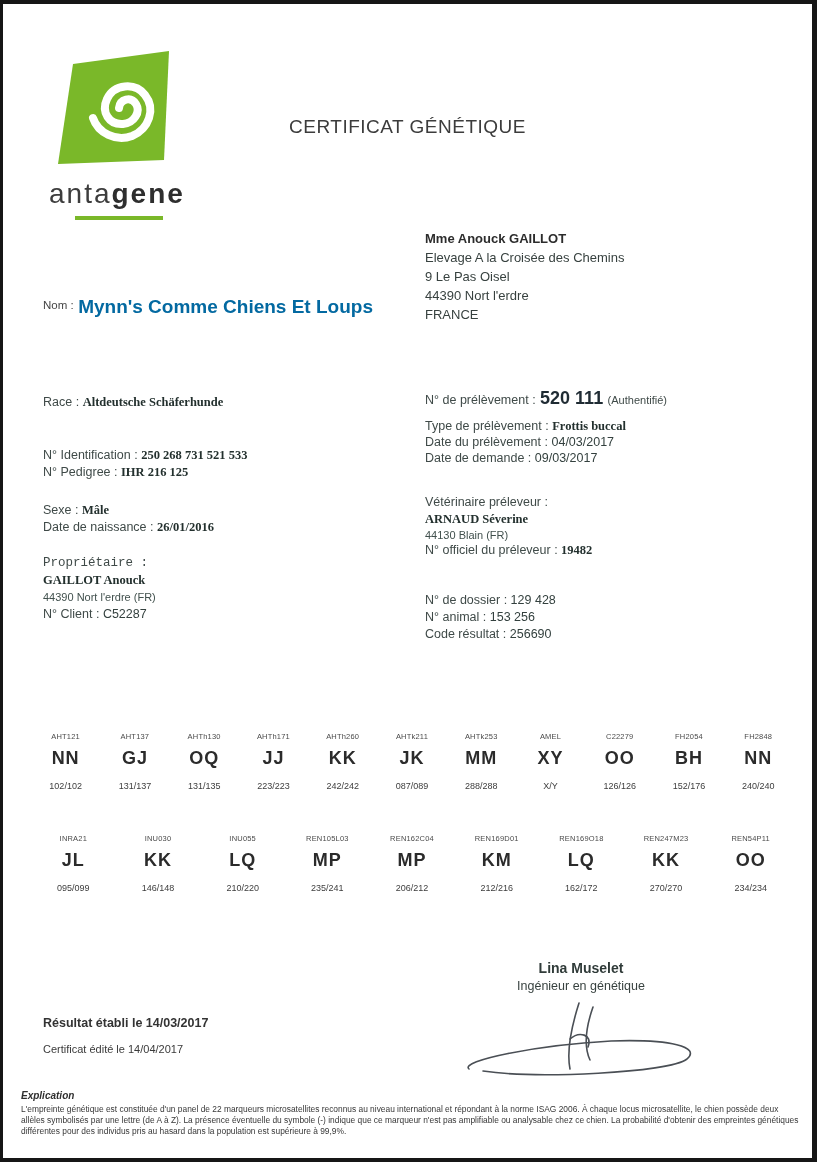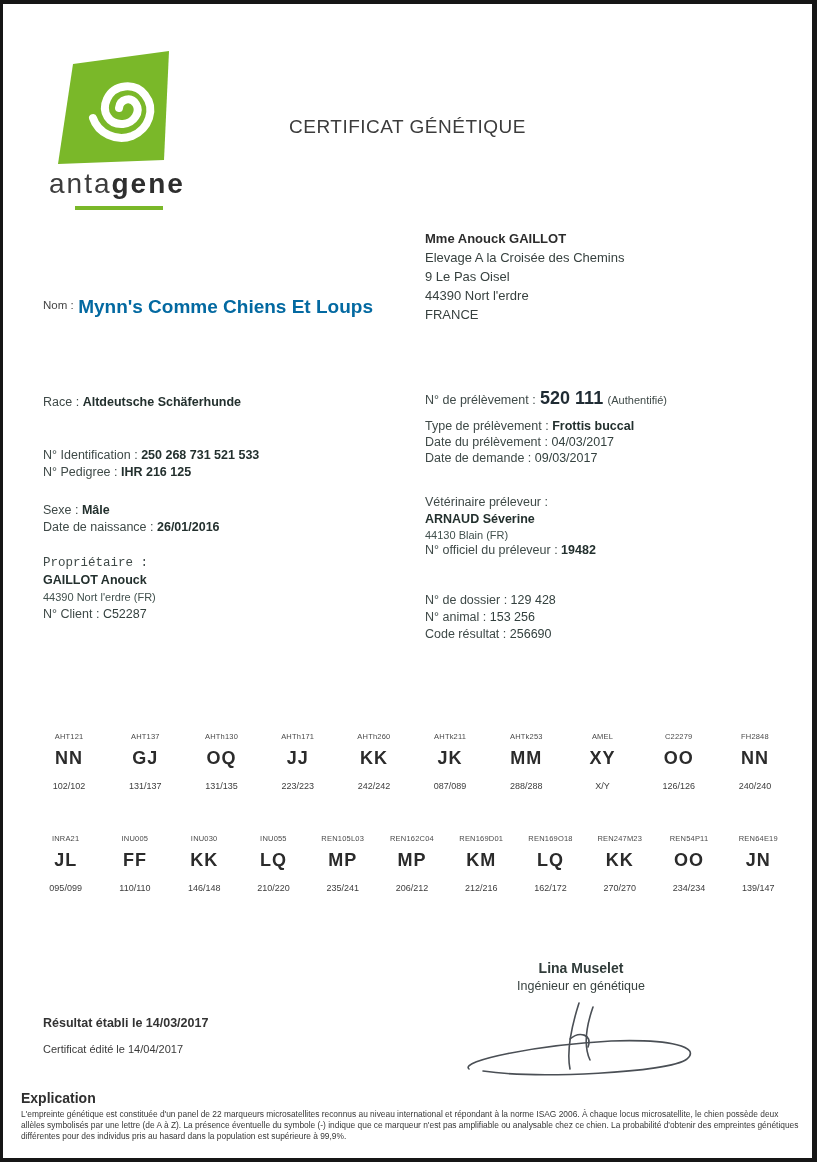--- a/index.html
+++ b/index.html
@@ -12,33 +12,33 @@
     box-sizing:border-box;
     border:4px solid #161616;
     border-left-width:3px;
     border-right-width:5px;
     overflow:hidden;
   }
   .abs{position:absolute;}
   
   .logo{left:42px;top:44px;width:170px;}
   .logo svg{display:block;}
-  .brand{font-size:28px;letter-spacing:2px;color:#3d3d3d;margin-top:0;margin-left:4px;}
+  .brand{font-size:28px;letter-spacing:2px;color:#3d3d3d;margin-top:10px;margin-left:4px;}
   .brand .bold{font-weight:bold;color:#2e2e2e;}
   .brand-underline{height:4px;width:88px;margin:6px 0 0 30px;background:#7ab829;}
   
   .doc-title{left:0;top:112px;width:100%;text-align:center;font-size:19px;
     color:#3c3c3c;letter-spacing:0.5px;}
   
   .recipient{left:422px;top:225px;font-size:13px;line-height:19px;color:#37413f;}
   .recipient .r-name{font-weight:bold;color:#2c2c2c;}
   
   .line{font-size:12.5px;line-height:17px;color:#3a3a3a;white-space:nowrap;}
   .line .lbl{color:#3f4a48;}
-  .line .val{font-weight:bold;color:#23302e;}
+  .line .val{font-weight:bold;color:#23302e;font-family:Liberation Serif, serif;}
   .line .val-n{color:#33403e;}
   .small{font-size:11px;color:#41504d;}
   
   .nom-block{left:40px;top:288px;width:348px;line-height:27px;}
   .nom-lbl{font-size:11.5px;color:#454545;vertical-align:4px;}
   .nom-val{font-size:19px;font-weight:bold;color:#0369a1;}
   
   .prel-lbl{font-size:12.5px;color:#3f4a48;}
   .prel-num{font-size:18px;font-weight:bold;color:#1f2b33;}
   .prel-auth{font-size:11px;color:#3f4a48;}
@@ -55,21 +55,21 @@
   
   .sig-block{left:428px;top:956px;width:300px;text-align:center;}
   .sig-name{font-size:14px;font-weight:bold;color:#303b39;}
   .sig-role{font-size:12.5px;color:#37413f;margin-top:3px;}
   .sig-scribble{margin-top:4px;}
   
   .res-line{left:40px;top:1012px;font-size:12.5px;color:#333;font-weight:bold;}
   .edit-line{left:40px;top:1039px;font-size:11px;color:#3a3a3a;}
   
   .explication{left:18px;top:1086px;width:782px;}
-  .exp-title{font-size:14px;font-weight:bold;color:#2f2f2f;margin-bottom:3px;}
+  .exp-title{font-size:10px;font-weight:bold;color:#2f2f2f;margin-bottom:3px;font-style:italic;}
   .exp-text{font-size:8.4px;line-height:11px;color:#373737;}
 </style>
 </head>
 <body>
 
 <div class="page">
 
   <div class="abs logo">
     <svg width="150" height="120" viewBox="0 0 150 120">
       <path d="M28,16 L124,3 L119,112 L13,116 Z" fill="#7ab829"></path>
@@ -211,37 +211,37 @@
         <div class="m-name">AMEL</div>
         <div class="m-letters">XY</div>
         <div class="m-values">X/Y</div>
       </div>
       <div class="marker-cell">
         <div class="m-name">C22279</div>
         <div class="m-letters">OO</div>
         <div class="m-values">126/126</div>
       </div>
       <div class="marker-cell">
+        <div class="m-name">FH2054</div>
+        <div class="m-letters">BH</div>
+        <div class="m-values">152/176</div>
+      </div>
+      <div class="marker-cell">
         <div class="m-name">FH2848</div>
         <div class="m-letters">NN</div>
         <div class="m-values">240/240</div>
       </div>
     </div>
   <div class="abs marker-row marker-row-2">
       <div class="marker-cell">
         <div class="m-name">INRA21</div>
         <div class="m-letters">JL</div>
         <div class="m-values">095/099</div>
       </div>
       <div class="marker-cell">
-        <div class="m-name">INU005</div>
-        <div class="m-letters">FF</div>
-        <div class="m-values">110/110</div>
-      </div>
-      <div class="marker-cell">
         <div class="m-name">INU030</div>
         <div class="m-letters">KK</div>
         <div class="m-values">146/148</div>
       </div>
       <div class="marker-cell">
         <div class="m-name">INU055</div>
         <div class="m-letters">LQ</div>
         <div class="m-values">210/220</div>
       </div>
       <div class="marker-cell">
@@ -266,25 +266,20 @@
       </div>
       <div class="marker-cell">
         <div class="m-name">REN247M23</div>
         <div class="m-letters">KK</div>
         <div class="m-values">270/270</div>
       </div>
       <div class="marker-cell">
         <div class="m-name">REN54P11</div>
         <div class="m-letters">OO</div>
         <div class="m-values">234/234</div>
-      </div>
-      <div class="marker-cell">
-        <div class="m-name">REN64E19</div>
-        <div class="m-letters">JN</div>
-        <div class="m-values">139/147</div>
       </div>
     </div>
 
   <div class="abs sig-block">
     <div class="sig-name">Lina Muselet</div>
     <div class="sig-role">Ingénieur en génétique</div>
     <svg class="sig-scribble" width="260" height="82" viewBox="0 0 260 82">
       <g fill="none" stroke="#4a4f55" stroke-width="1.6" stroke-linecap="round">
         <path d="M18,72 C8,64 85,48 160,44 C220,42 250,50 236,62 C218,76 85,82 32,74"></path>
         <path d="M128,6 C121,28 115,52 119,72"></path>

